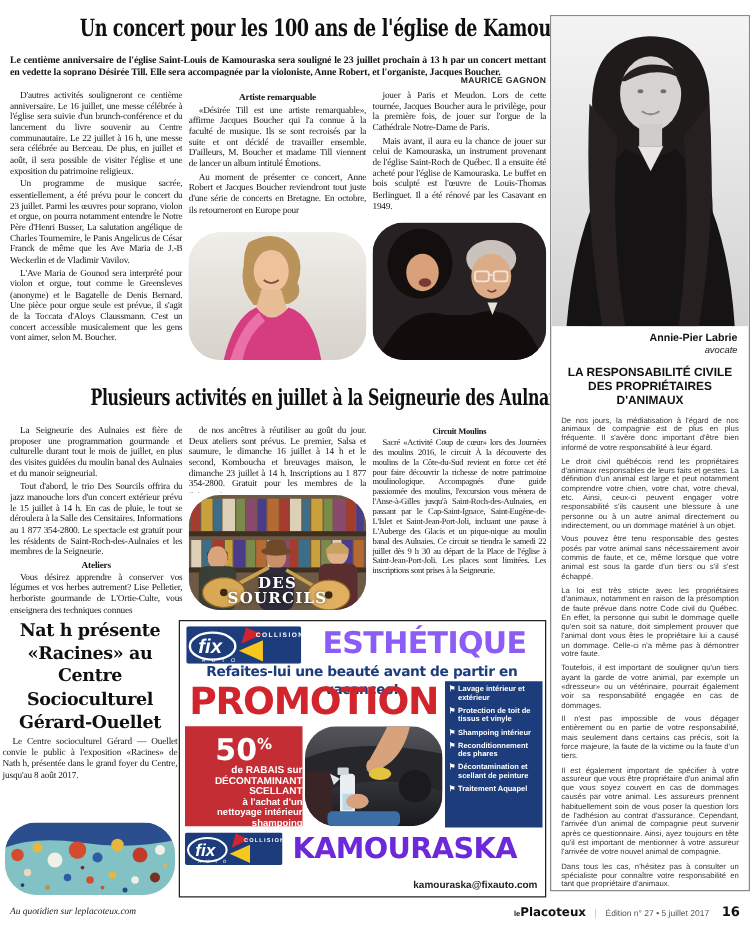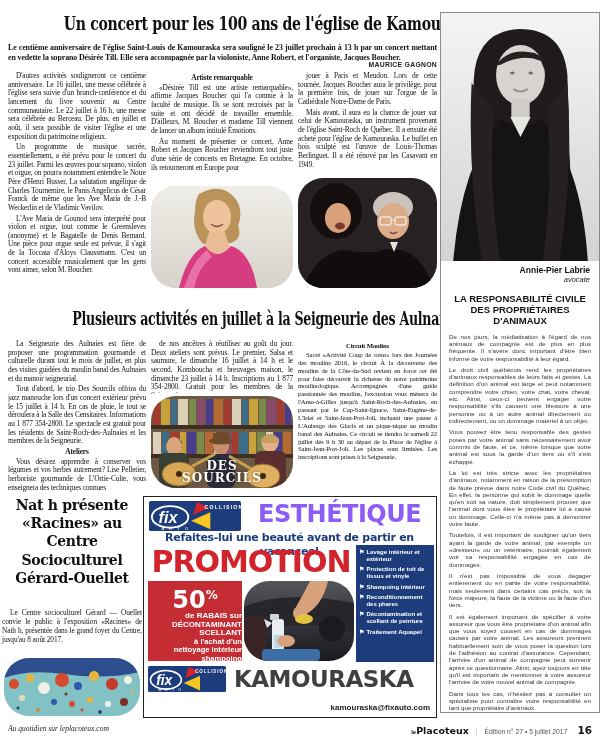--- a/index.html
+++ b/index.html
@@ -40,21 +40,21 @@
   .photo-label{position:absolute;left:50%;bottom:3px;transform:translateX(-50%);width:84px;
                text-align:center;font:700 12px/1.05 "DejaVu Serif",serif;color:#fff;
                letter-spacing:1px;text-shadow:0 0 3px rgba(0,0,0,.55);}
   .caption{left:146px;top:292px;width:291px;text-align:center;
            font:italic 700 7.2px/1.2 "Liberation Serif",serif;color:#111;}
 
   
   #a3{left:2px;top:496px;width:140px;}
   .a3-head{font-family:"DejaVu Serif",serif;font-weight:700;font-size:14px;line-height:1.3;
            text-align:center;letter-spacing:-0.3px;color:#101010;}
-  .a3-body{margin-top:22px;font:7.4px/1.2 "Liberation Serif",serif;text-align:justify;
+  .a3-body{margin-top:2px;font:7.4px/1.2 "Liberation Serif",serif;text-align:justify;
            text-indent:8px;letter-spacing:-0.1px;}
   #painting{left:4px;top:658px;width:136px;height:58px;}
 
   
   #fixad{left:143px;top:496px;width:294px;height:222px;border:1.5px solid #222;background:#fff;
          box-sizing:border-box;font-family:"Liberation Sans",sans-serif;}
   #fixad .abs{position:absolute;}
   .ad-logo1{left:5px;top:4px;width:92px;height:30px;}
   .ad-title{left:98px;top:2px;width:190px;text-align:left;
             font:800 24px/30px "DejaVu Sans",sans-serif;color:#8b5cf6;letter-spacing:-0.5px;margin-left:16px;}
@@ -67,21 +67,21 @@
   .svc{display:flex;gap:2px;margin-bottom:3.5px;color:#fff;font:700 6px/1.15 "Liberation Sans",sans-serif;}
   .svc-flag{flex:0 0 auto;font-size:6px;line-height:1;}
   .ad-fifty{left:4px;top:84px;width:94px;height:80px;background:#c52d34;color:#fff;
             text-align:center;padding-top:2px;box-sizing:border-box;}
   .fifty-top{font:800 24px/24px "DejaVu Sans",sans-serif;}
   .fifty-pct{font-size:12px;vertical-align:super;}
   .fifty-line{font:700 7.6px/8.6px "Liberation Sans",sans-serif;text-align:right;}
   .fifty-line.strong{font-size:8px;}
   .ad-photo{left:100px;top:84px;width:110px;height:80px;}
   .ad-kam{left:4px;top:168px;width:286px;height:28px;display:flex;align-items:center;gap:8px;}
-  .kam-name{font:800 23px "DejaVu Sans",sans-serif;color:#404040;letter-spacing:-0.5px;}
+  .kam-name{font:800 23px "DejaVu Sans",sans-serif;color:#6d28d9;letter-spacing:-0.5px;}
   .ad-contact{left:6px;top:197px;width:200px;font:700 7.8px/8.8px "Liberation Sans",sans-serif;color:#1d3c7c;}
   .ad-email{right:6px;bottom:5px;font:700 8px "Liberation Sans",sans-serif;color:#222;}
 
   
   #sidebar{left:440px;top:12px;width:160px;height:701px;border:1px solid #8a8a8a;background:#fff;
            box-sizing:border-box;overflow:hidden;font-family:"Liberation Sans",sans-serif;}
   .sb-photo{width:100%;height:248px;background:#eee;}
   .sb-photo svg{display:block;width:100%;height:100%;}
   .sb-byline{text-align:right;padding:4px 9px 0;}
   .sb-name{font:700 8.5px "Liberation Sans",sans-serif;color:#111;}

